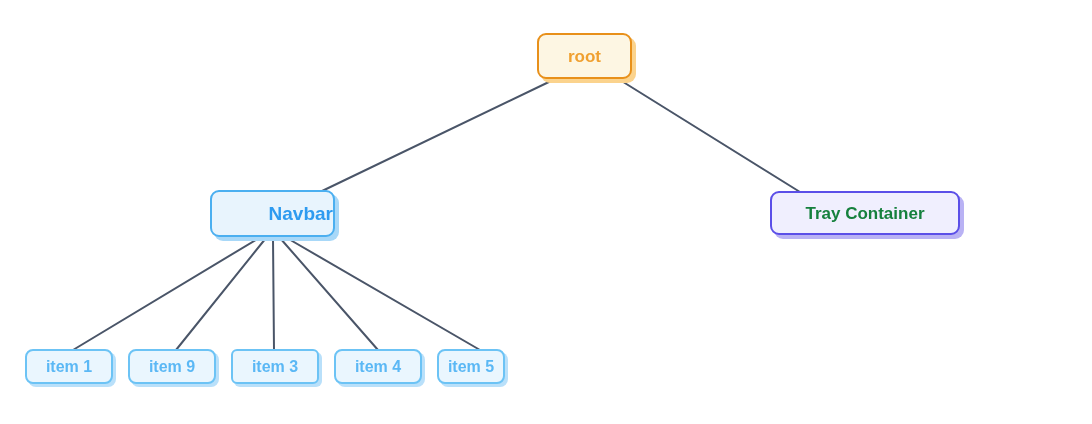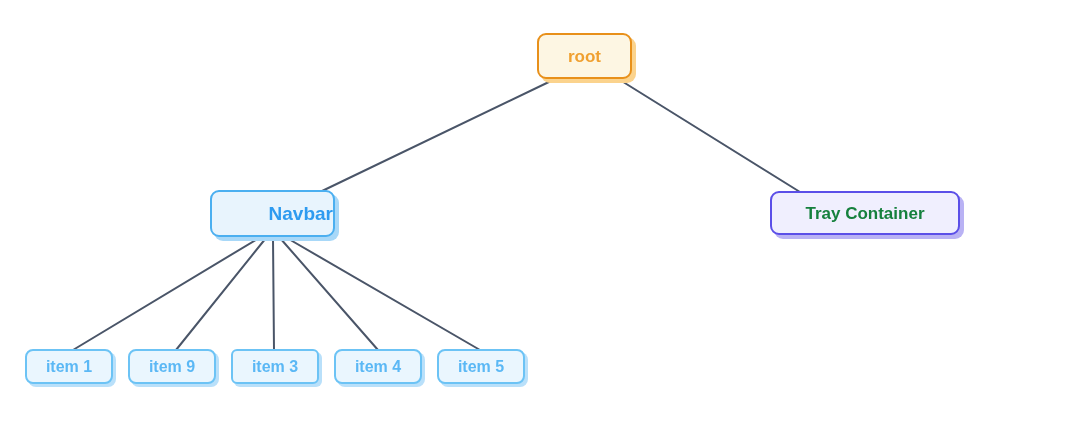--- a/index.html
+++ b/index.html
@@ -125,18 +125,18 @@
       </div>
       <div class="node node--leaf" style="left: 128px; top: 349px; width: 88px; height: 35px;">
         <span class="node-label">item 9</span>
       </div>
       <div class="node node--leaf" style="left: 231px; top: 349px; width: 88px; height: 35px; border-radius: 6px;">
         <span class="node-label">item 3</span>
       </div>
       <div class="node node--leaf" style="left: 334px; top: 349px; width: 88px; height: 35px;">
         <span class="node-label">item 4</span>
       </div>
-      <div class="node node--leaf" style="left: 437px; top: 349px; width: 88px; height: 35px;">
+      <div class="node node--leaf" style="left: 437px; top: 349px; width: 68px; height: 35px;">
         <span class="node-label">item 5</span>
       </div>
     </div>
 
 </div>
 
 </body></html>

